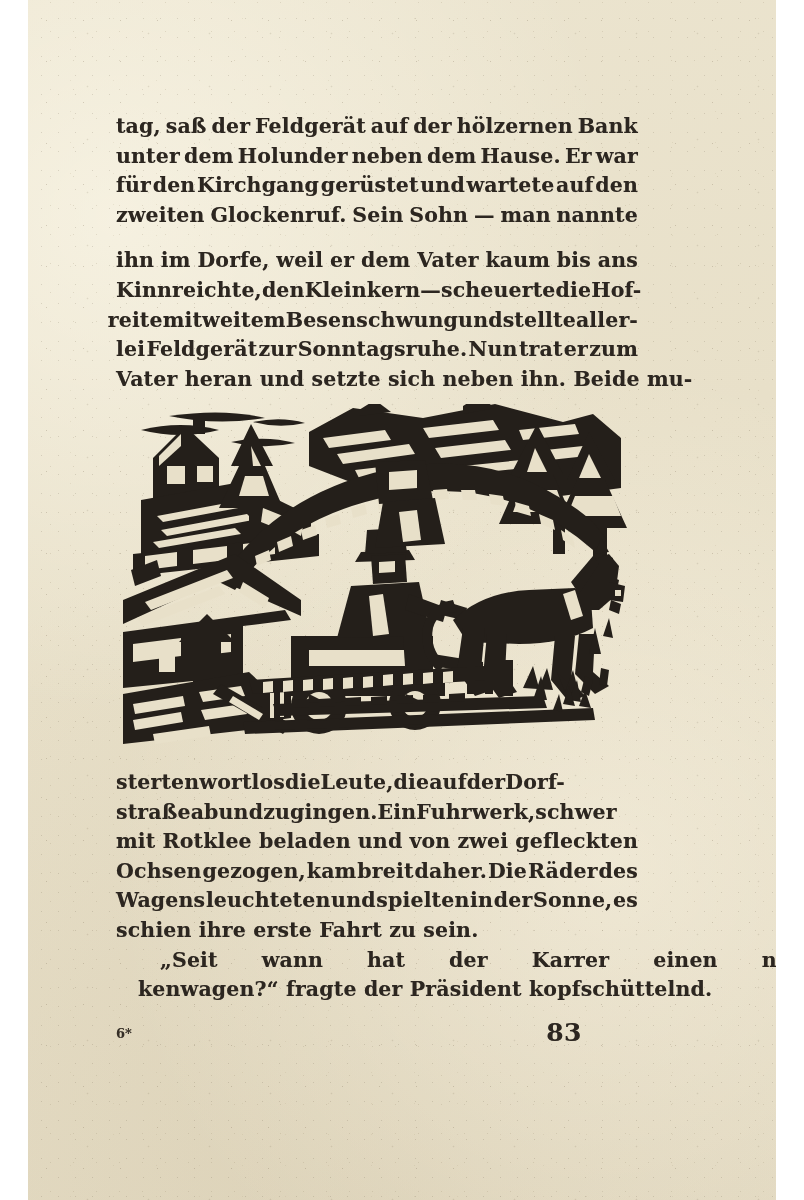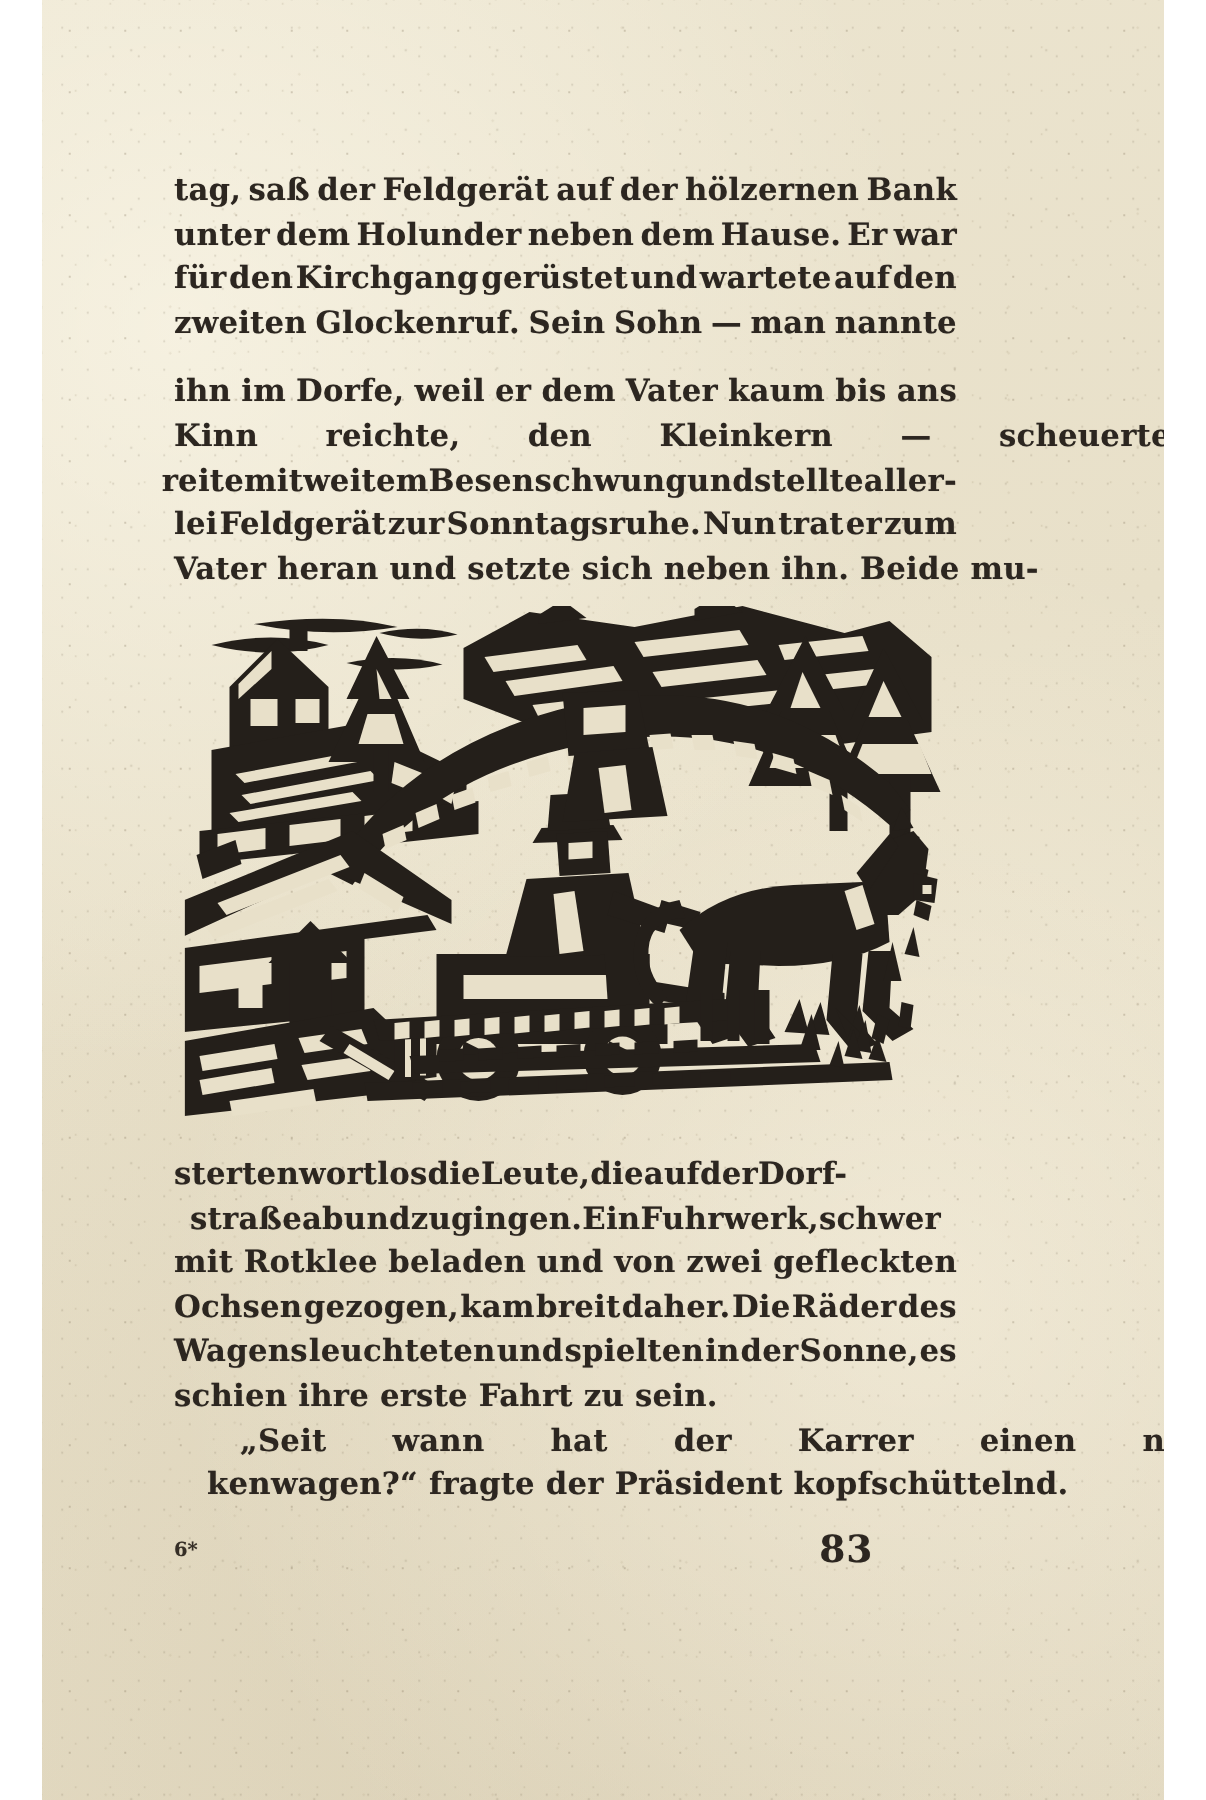--- a/index.html
+++ b/index.html
@@ -165,21 +165,21 @@
           <span>im</span>
           <span>Dorfe,</span>
           <span>weil</span>
           <span>er</span>
           <span>dem</span>
           <span>Vater</span>
           <span>kaum</span>
           <span>bis</span>
           <span>ans</span>
         </span>
-      <span class="line" style="display: flex; justify-content: space-between; gap: 45px;">
+      <span class="line" style="display: flex; justify-content: space-between;">
           <span>Kinn</span>
           <span>reichte,</span>
           <span>den</span>
           <span>Kleinkern</span>
           <span>—</span>
           <span>scheuerte</span>
           <span>die</span>
           <span>Hof-</span>
         </span>
       <span class="line" style="display: flex; justify-content: flex-end;">
@@ -493,21 +493,21 @@
       <span class="line" style="display: flex; justify-content: flex-start;">
           <span>sterten</span>
           <span>wortlos</span>
           <span>die</span>
           <span>Leute,</span>
           <span>die</span>
           <span>auf</span>
           <span>der</span>
           <span>Dorf-</span>
         </span>
-      <span class="line" style="display: flex; justify-content: center;">
+      <span class="line" style="display: flex; justify-content: flex-start;">
           <span>straße</span>
           <span>ab</span>
           <span>und</span>
           <span>zu</span>
           <span>gingen.</span>
           <span>Ein</span>
           <span>Fuhrwerk,</span>
           <span>schwer</span>
         </span>
       <span class="line" style="display: flex; justify-content: space-between;">

